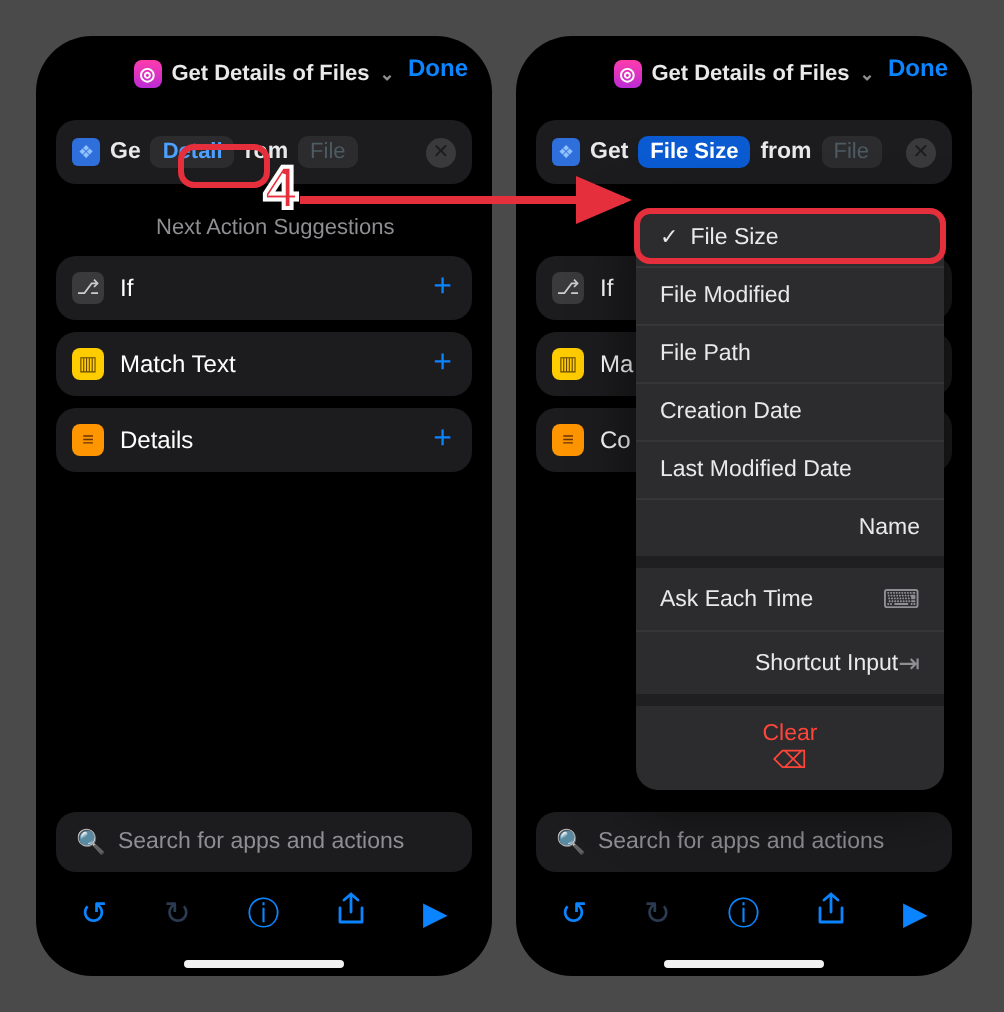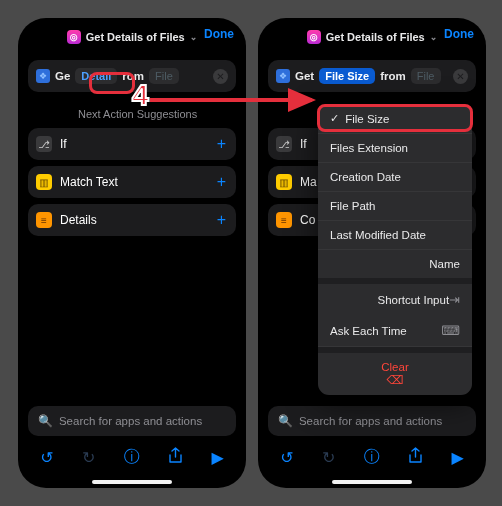--- a/index.html
+++ b/index.html
@@ -229,42 +229,42 @@
     </div>
 
     <div class="popover">
       <div class="pop-item">
         <span style="display:flex;gap:6px;align-items:center;">
           <span class="check">✓</span>
           <span>File Size</span>
         </span>
       </div>
       <div class="pop-item">
-        <span>Files Extension</span>
+        <span>File Modified</span>
+      </div>
+      <div class="pop-item">
+        <span>File Path</span>
       </div>
       <div class="pop-item">
         <span>Creation Date</span>
-      </div>
-      <div class="pop-item">
-        <span>File Path</span>
       </div>
       <div class="pop-item">
         <span>Last Modified Date</span>
       </div>
       <div class="pop-item noborder">
         <span>Name</span>
       </div>
       <div class="pop-sep"></div>
+      <div class="pop-item">
+        <span>Ask Each Time</span>
+        <span class="tail">⌨</span>
+      </div>
       <div class="pop-item noborder">
         <span>Shortcut Input</span>
         <span class="tail">⇥</span>
-      </div>
-      <div class="pop-item">
-        <span>Ask Each Time</span>
-        <span class="tail">⌨</span>
       </div>
       <div class="pop-sep"></div>
       <div class="pop-item clear noborder">
         <span>Clear</span>
         <span class="tail">⌫</span>
       </div>
     </div>
 
     <div class="search-wrap">
       <div class="search">

